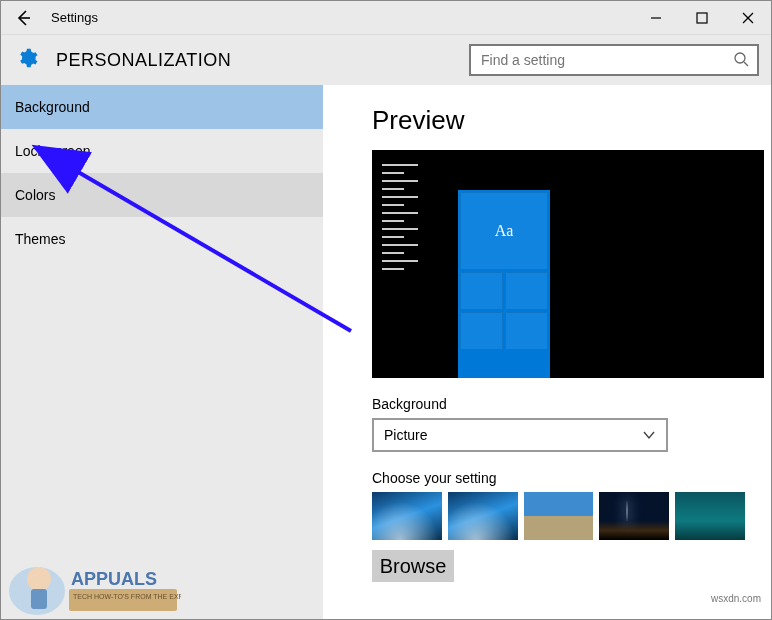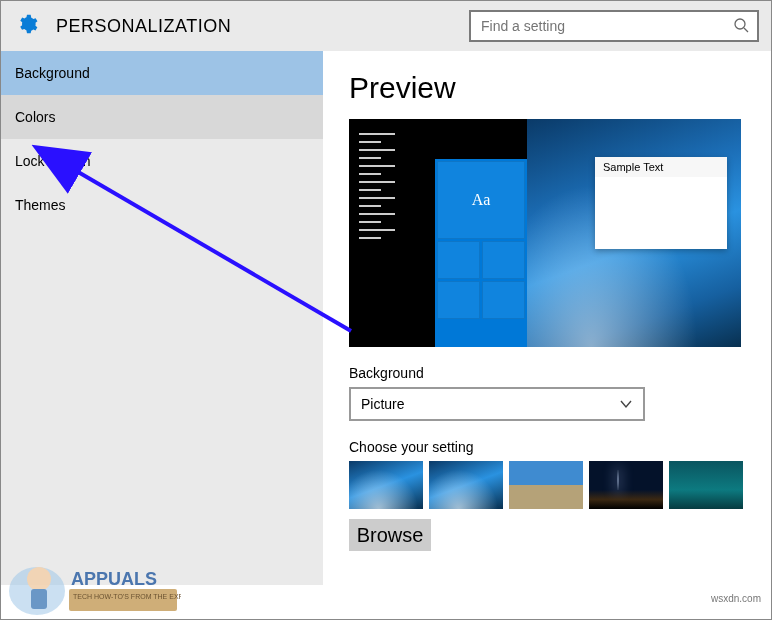--- a/index.html
+++ b/index.html
@@ -11,28 +11,28 @@
     .win-controls { margin-left: auto; display: flex; }
     .win-btn { width: 46px; height: 34px; display: flex; align-items: center; justify-content: center; }
     
     .header { height: 50px; background: #eaeaea; display: flex; align-items: center; padding: 0 12px; }
     .gear-icon { color: #0a7dd7; margin-right: 18px; margin-left: 3px; }
     .htitle { font-size: 18px; letter-spacing: 0.5px; color: #000; }
     .search-box { margin-left: auto; width: 290px; height: 32px; border: 2px solid #7a7a7a; background: #fff; display: flex; align-items: center; padding: 12px 8px; }
     .search-box input { flex: 1; border: none; outline: none; font-size: 14px; color: #555; background: transparent; }
     .search-box .sicon { color: #555; font-size: 14px; }
     
-    .body { display: flex; height: calc(100% - 84px); }
+    .body { display: flex; height: calc(100% - 84px); gap: 23px; }
     .sidebar { width: 322px; background: #eaeaea; }
     .nav-item { height: 44px; display: flex; align-items: center; padding-left: 14px; font-size: 14px; color: #000; cursor: pointer; }
     .nav-item.selected { background: #9dc3e6; }
     .nav-item.hover { background: #d8d8d8; }
     
     .content { flex: 1; background: #fff; padding: 20px 26px 0 26px; overflow: hidden; }
-    .h1 { font-size: 30px; font-weight: 400; margin: 0 0 14px 0; }
+    .h1 { font-size: 26px; font-weight: 400; margin: 0 0 14px 0; }
     
     .preview-box { width: 392px; height: 228px; background: #000; display: flex; position: relative; overflow: hidden; }
     .preview-taskbar { width: 86px; background: #000; padding: 14px 8px 0 10px; display: flex; flex-direction: column; gap: 6px; }
     .tb-line { height: 2px; background: #ccc; width: 36px; }
     .tb-line.short { width: 22px; }
     .preview-tiles { width: 92px; background: #0078d7; margin-top:40px; display: grid; grid-template-columns: 1fr 1fr; grid-auto-rows: 38px; gap: 2px; padding: 2px; align-content: start; }
     .tile { background: #1084de; border: 1px solid rgba(0,0,0,0.1); font-family: Liberation Serif, serif; }
     .tile.big { grid-column: 1/3; grid-row: span 2; display:flex; align-items:center; justify-content:center; color:#fff; font-size:16px; height:78px;}
     .preview-desktop { flex: 1; position: relative; background: linear-gradient(160deg, #0a3a68 0%, #1c6fb8 35%, #2a92e0 55%, #1660a0 80%, #083050 100%); }
     .light-beam { position:absolute; left:0; top:0; width:100%; height:100%; background: radial-gradient(ellipse at 30% 100%, rgba(255,255,255,0.5), transparent 50%); }
@@ -54,20 +54,47 @@
     
     .arrow-overlay { position: absolute; pointer-events: none; z-index: 20; left:0; top:0; }
     .credit { position:absolute; bottom:15px; right:10px; font-size:10px; color:#777; }
     .watermark { position:absolute; left:0; bottom:0; width:180px; height:90px; pointer-events:none; opacity:0.9; }
   </style>
 </head>
 <body>
 
 <div class="window">
 
+  <div class="titlebar">
+    <div class="back-btn">
+      <svg width="18" height="18" viewBox="0 0 18 18">
+        <path d="M12 2 L5 9 L12 16" stroke="#000" stroke-width="1.6" fill="none"></path>
+        <line x1="5" y1="9" x2="16" y2="9" stroke="#000" stroke-width="1.6"></line>
+      </svg>
+    </div>
+    <div class="title-text">Settings</div>
+    <div class="win-controls">
+      <div class="win-btn">
+        <svg width="12" height="12">
+            <line x1="1" y1="6" x2="11" y2="6" stroke="#000" stroke-width="1.2"></line>
+          </svg>
+      </div>
+      <div class="win-btn">
+        <svg width="12" height="12">
+            <rect x="1" y="1" width="10" height="10" stroke="#000" stroke-width="1.2" fill="none"></rect>
+          </svg>
+      </div>
+      <div class="win-btn">
+        <svg width="12" height="12">
+            <line x1="1" y1="1" x2="11" y2="11" stroke="#000" stroke-width="1.2"></line>
+            <line x1="11" y1="1" x2="1" y2="11" stroke="#000" stroke-width="1.2"></line>
+          </svg>
+      </div>
+    </div>
+  </div>
 
   <div class="header">
     <span class="gear-icon">
       <svg width="22" height="22" viewBox="0 0 24 24">
           <path fill="#0a7dd7" d="M12 8a4 4 0 1 0 0 8 4 4 0 0 0 0-8zm9.4 4a7.6 7.6 0 0 0-.1-1.3l2.1-1.6-2-3.5-2.5 1a7.7 7.7 0 0 0-2.2-1.3L16 2h-4l-.6 2.7a7.7 7.7 0 0 0-2.2 1.3l-2.5-1-2 3.5 2.1 1.6A7.6 7.6 0 0 0 6.6 12c0 .4 0 .9.1 1.3l-2.1 1.6 2 3.5 2.5-1c.7.5 1.4 1 2.2 1.3L12 22h4l.6-2.7c.8-.3 1.5-.8 2.2-1.3l2.5 1 2-3.5-2.1-1.6c.1-.4.2-.9.2-1.3z"></path>
         </svg>
     </span>
     <div class="htitle">PERSONALIZATION</div>
     <div class="search-box">
       <input type="text" placeholder="Find a setting" style="">
@@ -78,27 +105,27 @@
           </svg>
       </span>
     </div>
   </div>
 
   <div class="body">
     <div class="sidebar">
       <div class="nav-item selected">
           <span>Background</span>
         </div>
+      <div class="nav-item">
+          <span>Lock screen</span>
+        </div>
       <div class="nav-item hover">
           <span>Colors</span>
         </div>
       <div class="nav-item">
-          <span>Lock screen</span>
-        </div>
-      <div class="nav-item">
           <span>Themes</span>
         </div>
     </div>
 
     <div class="content">
       <div class="h1">Preview</div>
 
       <div class="preview-box">
         <div class="preview-taskbar">
           <div class="tb-line"></div>
@@ -115,26 +142,20 @@
             <div class="tb-line short"></div>
           <div class="tb-line"></div>
             <div class="tb-line short"></div>
         </div>
         <div class="preview-tiles">
           <div class="tile big">Aa</div>
           <div class="tile"></div>
           <div class="tile"></div>
           <div class="tile"></div>
           <div class="tile"></div>
-        </div>
-        <div class="preview-desktop">
-          <div class="light-beam"></div>
-          <div class="sample-win">
-            <div class="sample-win-title">Sample Text</div>
-          </div>
         </div>
       </div>
 
       <div class="label">Background</div>
       <div class="dropdown">
         <span>Picture</span>
         <svg width="14" height="14" viewBox="0 0 14 14">
             <path d="M2 4 L7 10 L12 4" stroke="#444" stroke-width="1.4" fill="none"></path>
           </svg>
       </div>

